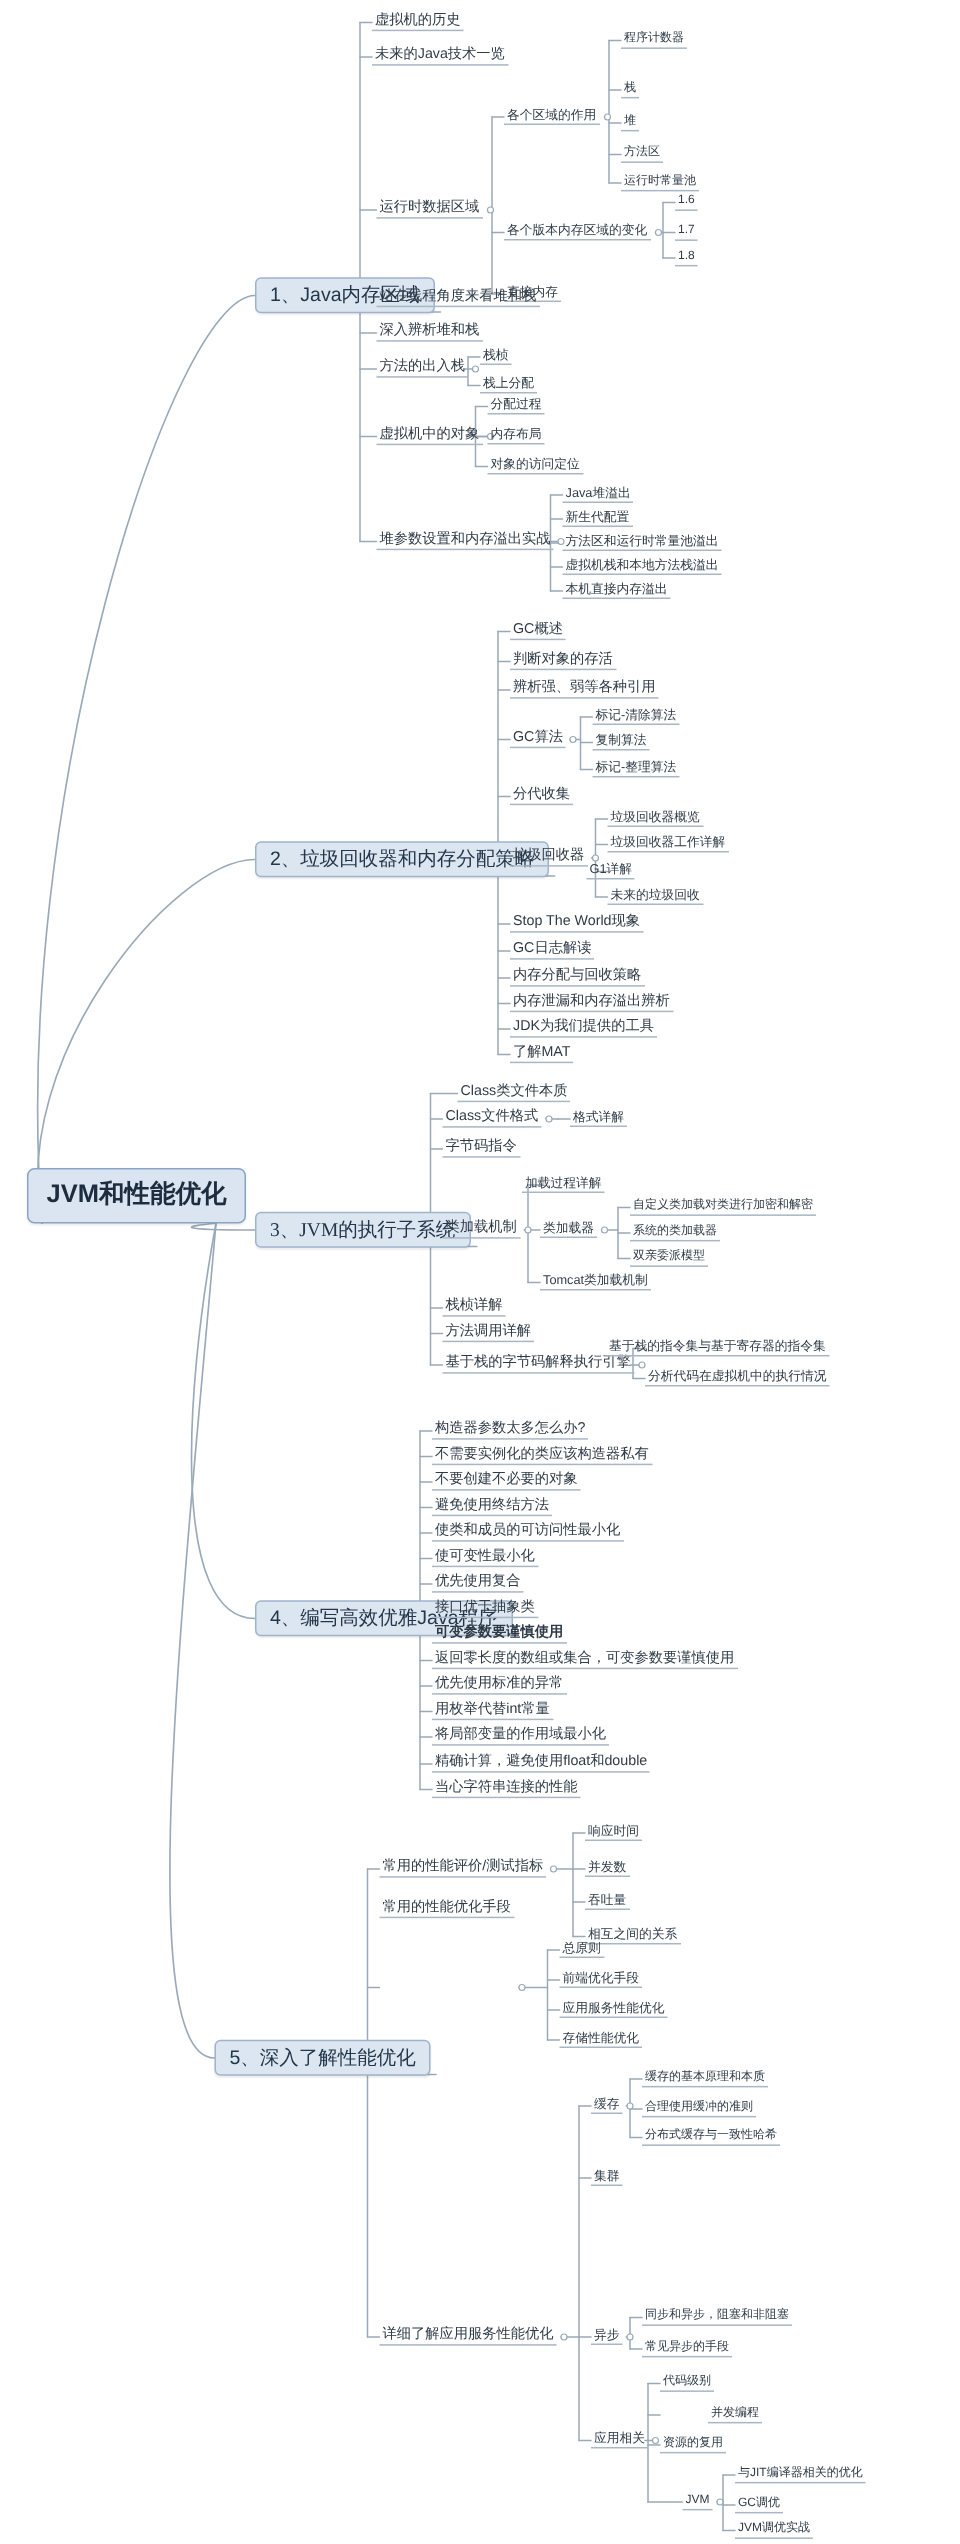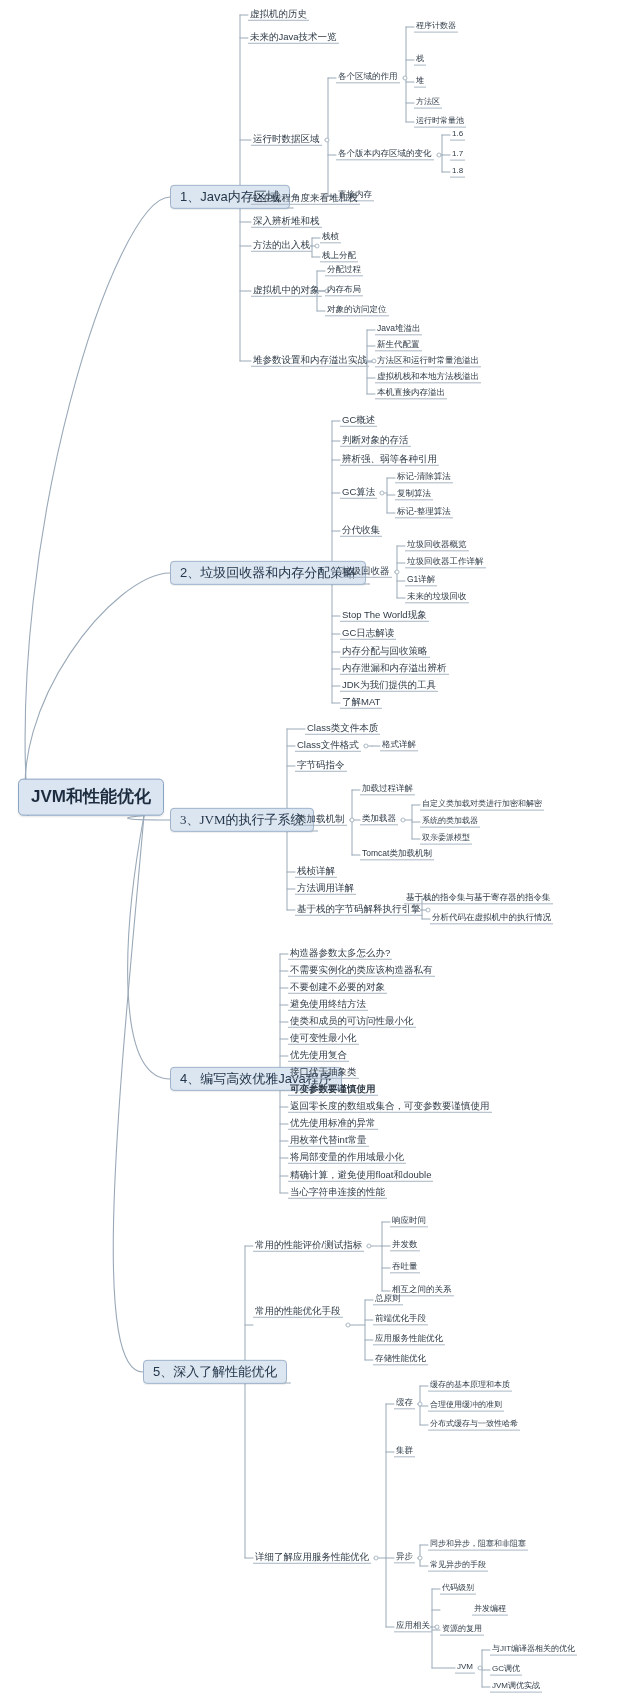--- a/index.html
+++ b/index.html
@@ -263,35 +263,35 @@
       <div class="node lvl2" style="left: 340px; top: 441px;">判断对象的存活</div>
       <div class="node lvl2" style="left: 340px; top: 460px;">辨析强、弱等各种引用</div>
       <div class="node lvl2" style="left: 340px; top: 493px;">GC算法</div>
       <div class="node lvl3" style="left: 395px; top: 478px;">标记-清除算法</div>
       <div class="node lvl3" style="left: 395px; top: 495px;">复制算法</div>
       <div class="node lvl3" style="left: 395px; top: 513px;">标记-整理算法</div>
       <div class="node lvl2" style="left: 340px; top: 531px;">分代收集</div>
       <div class="node lvl2" style="left: 340px; top: 572px;">垃圾回收器</div>
       <div class="node lvl3" style="left: 405px; top: 546px;">垃圾回收器概览</div>
       <div class="node lvl3" style="left: 405px; top: 563px;">垃圾回收器工作详解</div>
-      <div class="node lvl3" style="left: 405px; top: 581px; text-align: right;">G1详解</div>
+      <div class="node lvl3" style="left: 391px; top: 581px; text-align: right;">G1详解</div>
       <div class="node lvl3" style="left: 405px; top: 598px;">未来的垃圾回收</div>
       <div class="node lvl2" style="left: 340px; top: 616px;">Stop The World现象</div>
       <div class="node lvl2" style="left: 340px; top: 634px;">GC日志解读</div>
       <div class="node lvl2" style="left: 340px; top: 652px;">内存分配与回收策略</div>
       <div class="node lvl2" style="left: 340px; top: 669px;">内存泄漏和内存溢出辨析</div>
       <div class="node lvl2" style="left: 340px; top: 686px;">JDK为我们提供的工具</div>
       <div class="node lvl2" style="left: 340px; top: 703px;">了解MAT</div>
       <div class="node lvl1" style="left: 170px; top: 820px; font-family: Liberation Serif, serif;">3、JVM的执行子系统</div>
       <div class="node lvl2" style="left: 305px; top: 729px;">Class类文件本质</div>
       <div class="node lvl2" style="left: 295px; top: 746px;">Class文件格式</div>
       <div class="node lvl3" style="left: 380px; top: 746px;">格式详解</div>
       <div class="node lvl2" style="left: 295px; top: 766px;">字节码指令</div>
       <div class="node lvl2" style="left: 295px; top: 820px;">类加载机制</div>
-      <div class="node lvl3" style="left: 360px; top: 790px;">加载过程详解</div>
+      <div class="node lvl3" style="left: 348px; top: 790px;">加载过程详解</div>
       <div class="node lvl3" style="left: 360px; top: 820px;">类加载器</div>
       <div class="node lvl4" style="left: 420px; top: 805px;">自定义类加载对类进行加密和解密</div>
       <div class="node lvl4" style="left: 420px; top: 822px;">系统的类加载器</div>
       <div class="node lvl4" style="left: 420px; top: 839px;">双亲委派模型</div>
       <div class="node lvl3" style="left: 360px; top: 855px;">Tomcat类加载机制</div>
       <div class="node lvl2" style="left: 295px; top: 872px;">栈桢详解</div>
       <div class="node lvl2" style="left: 295px; top: 889px;">方法调用详解</div>
       <div class="node lvl2" style="left: 295px; top: 910px;">基于栈的字节码解释执行引擎</div>
       <div class="node lvl3" style="left: 404px; top: 899px;">基于栈的指令集与基于寄存器的指令集</div>
       <div class="node lvl3" style="left: 430px; top: 919px;">分析代码在虚拟机中的执行情况</div>
@@ -310,21 +310,21 @@
       <div class="node lvl2" style="left: 288px; top: 1141px;">用枚举代替int常量</div>
       <div class="node lvl2" style="left: 288px; top: 1158px;">将局部变量的作用域最小化</div>
       <div class="node lvl2" style="left: 288px; top: 1176px;">精确计算，避免使用float和double</div>
       <div class="node lvl2" style="left: 288px; top: 1193px;">当心字符串连接的性能</div>
       <div class="node lvl1" style="left: 143px; top: 1372px;">5、深入了解性能优化</div>
       <div class="node lvl2" style="left: 253px; top: 1246px;">常用的性能评价/测试指标</div>
       <div class="node lvl3" style="left: 390px; top: 1222px;">响应时间</div>
       <div class="node lvl3" style="left: 390px; top: 1246px;">并发数</div>
       <div class="node lvl3" style="left: 390px; top: 1268px;">吞吐量</div>
       <div class="node lvl3" style="left: 390px; top: 1291px;">相互之间的关系</div>
-      <div class="node lvl2" style="left: 253px; top: 1312px;">常用的性能优化手段</div>
+      <div class="node lvl2" style="left: 253px; top: 1273px;">常用的性能优化手段</div>
       <div class="node lvl3" style="left: 373px; top: 1300px;">总原则</div>
       <div class="node lvl3" style="left: 373px; top: 1320px;">前端优化手段</div>
       <div class="node lvl3" style="left: 373px; top: 1340px;">应用服务性能优化</div>
       <div class="node lvl3" style="left: 373px; top: 1360px;">存储性能优化</div>
       <div class="node lvl2" style="left: 253px; top: 1558px;">详细了解应用服务性能优化</div>
       <div class="node lvl3" style="left: 394px; top: 1404px;">缓存</div>
       <div class="node lvl4" style="left: 428px; top: 1386px;">缓存的基本原理和本质</div>
       <div class="node lvl4" style="left: 428px; top: 1406px;">合理使用缓冲的准则</div>
       <div class="node lvl4" style="left: 428px; top: 1425px;">分布式缓存与一致性哈希</div>
       <div class="node lvl3" style="left: 394px; top: 1452px;">集群</div>

